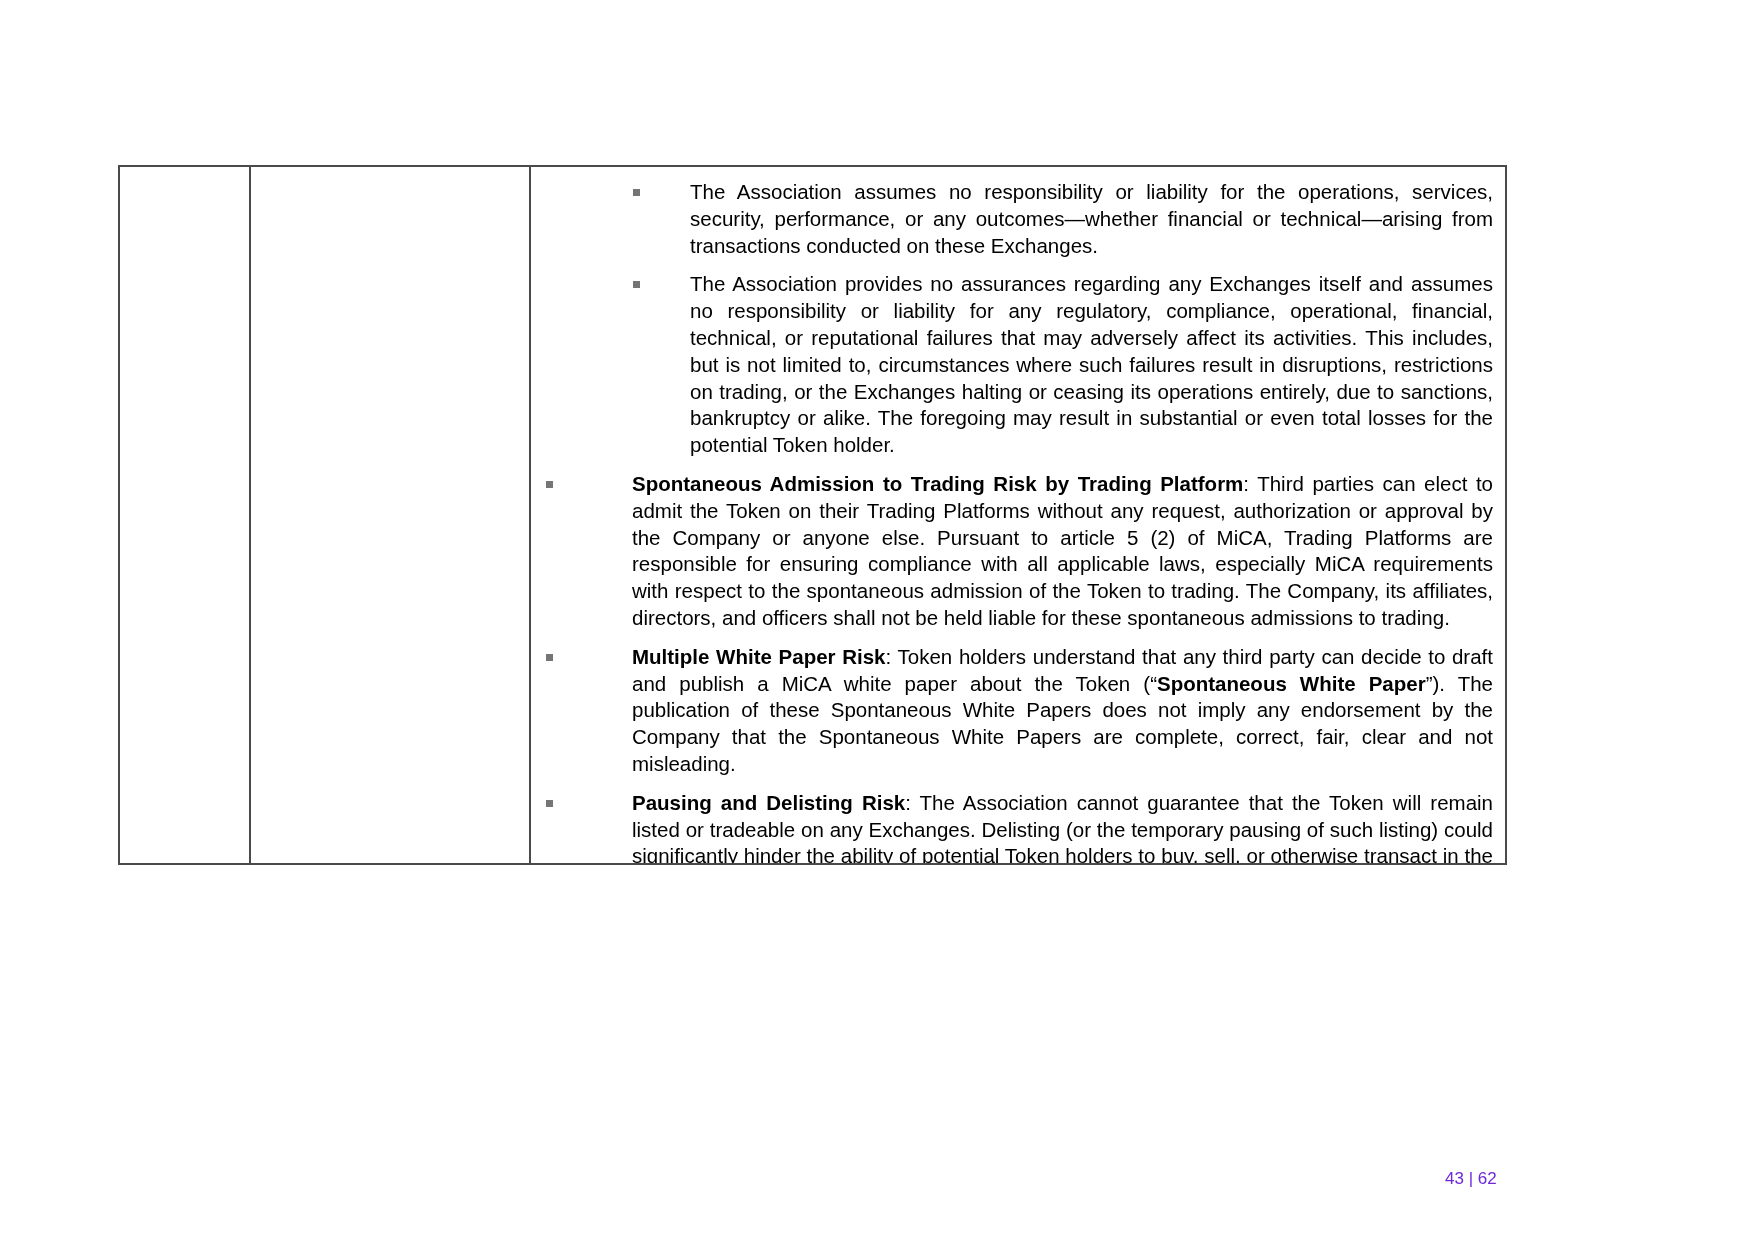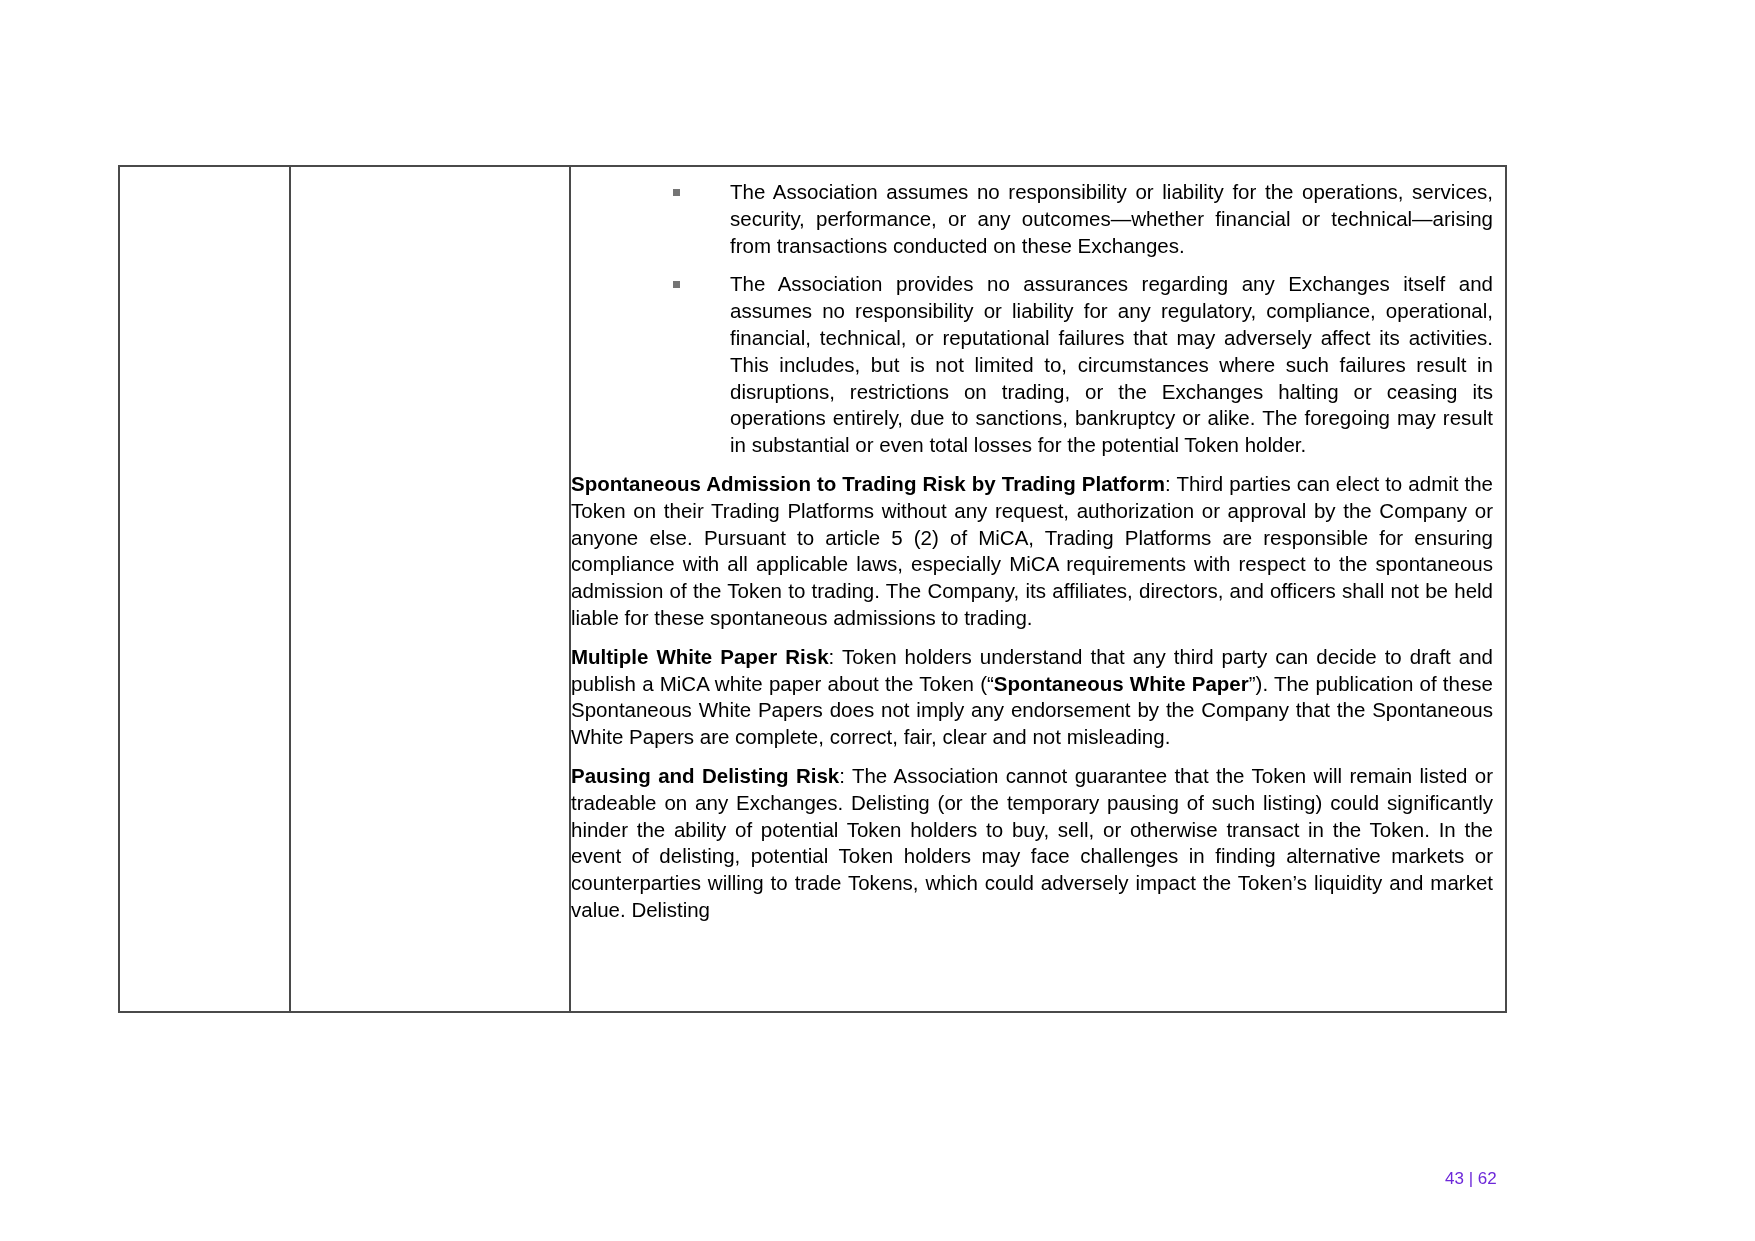--- a/index.html
+++ b/index.html
@@ -7,42 +7,41 @@
     position:relative;
     width:1755px; height:1241px;
     background:#ffffff;
     font-family:"Liberation Sans","DejaVu Sans",sans-serif;
     color:#000;
     overflow:hidden;
   }
   .doc-table {
     position:absolute;
     left:118px; top:165px;
-    width:1389px; height:848px;
+    width:1389px; height:700px;
     display:flex;
     box-sizing:border-box;
     border:2px solid var(--border-color,#4a4a4a);
-    padding-left:40px;
   }
   .cell { box-sizing:border-box; height:100%; }
   .cell-1 { width:131px; border-right:2px solid var(--border-color,#4a4a4a); }
   .cell-2 { width:280px; border-right:2px solid var(--border-color,#4a4a4a); }
   .cell-3 {
     flex:1;
     padding:12px 12px 0 0;
     font-size:20.5px;
     line-height:26.8px;
     overflow:hidden;
   }
   .item {
     position:relative;
     text-align:justify;
     margin-bottom:12px;
   }
-  .item.lvl1 { }
+  .item.lvl1 { margin-left:101px; }
   .item.lvl2 { margin-left:159px; }
   .bullet {
     position:absolute;
     width:7px; height:7px;
     background:var(--bullet-color,#757575);
     top:10px;
   }
   .lvl1 > .bullet { left:-86px; }
   .lvl2 > .bullet { left:-57px; }
   .bold { font-weight:bold; }

